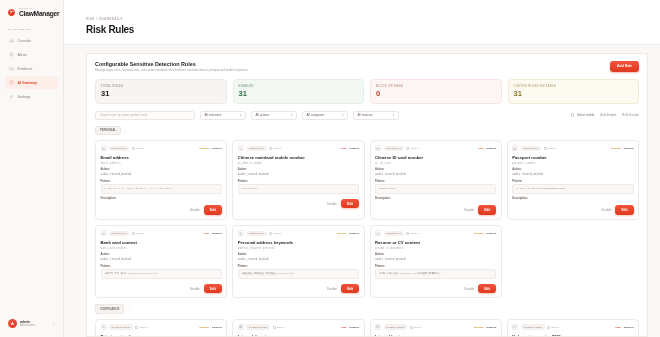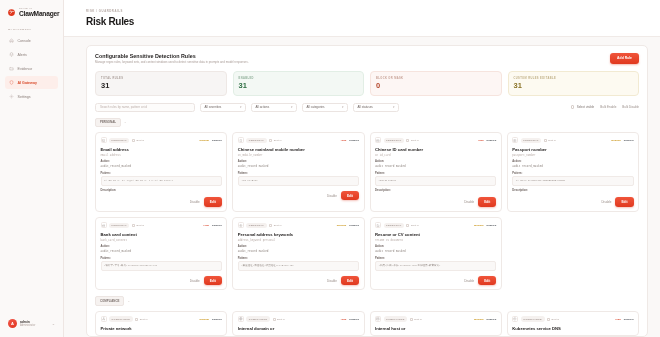--- a/index.html
+++ b/index.html
@@ -67,38 +67,38 @@
     color: #fff; font-size: 4px; font-weight: 700;
     display: flex; align-items: center; justify-content: center; flex: none;
   }
   .user-meta { display: flex; flex-direction: column; flex: 1; min-width: 0; }
   .user-name { font-size: 3.3px; font-weight: 700; color: #3b3431; }
   .user-sub { font-size: 2.6px; color: #b2a49f; }
   .user-caret { font-size: 4px; color: #bdb0ab; }
 
   
   .main { flex: 1; height: 337px; background: #ffffff; display: flex; flex-direction: column; overflow: hidden; }
-  .page-head { padding: 9px 0 9px 22px; background: #fff; }
+  .page-head { padding: 9px 0 9px 22px; background: #fff; margin-top: 8px; }
   .page-eyebrow {
     font-size: 2.8px; letter-spacing: .55px; color: #b5a8a3;
     text-transform: uppercase; font-weight: 700; margin-bottom: 3px;
   }
   .page-title { font-size: 10px; font-weight: 700; color: #1c1a19; letter-spacing: -.3px; }
 
   .content-wrap {
     flex: 1; background: #faf8f7;
     border-top: 1px solid #f0eae7;
     padding: 8px 12px 0 22px;
     overflow: hidden;
   }
 
   .panel {
     background: #ffffff;
     border: 1px solid #efe9e6;
-    border-radius: 5px;
+    border-radius: 0;
     padding: 7px 8px 0 8px;
     height: 100%;
     overflow: hidden;
   }
 
   .panel-head { display: flex; justify-content: space-between; align-items: flex-start; }
   .panel-title { font-size: 5.4px; font-weight: 700; color: #211e1d; }
   .panel-sub { font-size: 2.9px; color: #a89b96; margin-top: 2.2px; line-height: 1.35; max-width: 330px; }
   .add-btn {
     background: linear-gradient(180deg,#f0543a,#e0391f);

